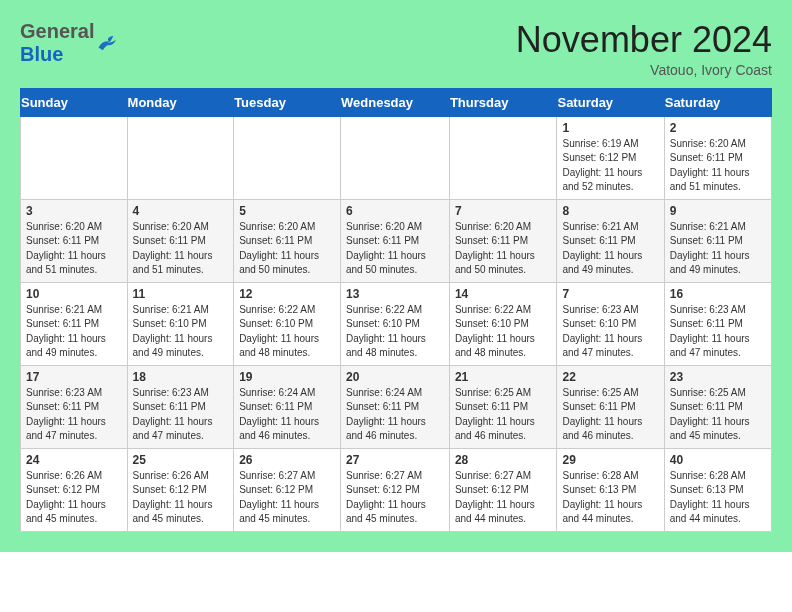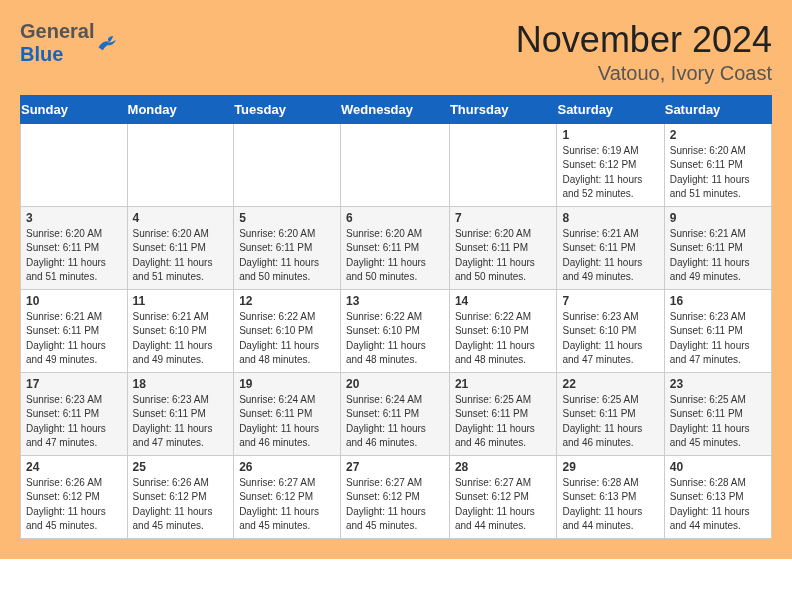--- a/index.html
+++ b/index.html
@@ -5,21 +5,21 @@
     * { box-sizing: border-box; margin: 0; padding: 0; }
     body {
       font-family: Arial, sans-serif;
       background: #fff;
       width: 792px;
       min-height: 612px;
       padding: 0;
     }
     .page {
       width: 792px;
-      background: #fdba74;
+      background: #86efac;
       padding: 20px 20px 20px 20px;
     }
     .header {
       display: flex;
       justify-content: space-between;
       align-items: flex-start;
       margin-bottom: 10px;
     }
     .logo {
       display: flex;
@@ -29,21 +29,21 @@
     .title-block {
       text-align: right;
     }
     .month-title {
       font-size: 36px;
       font-weight: normal;
       color: #222;
       line-height: 1.1;
     }
     .location {
-      font-size: 20px;
+      font-size: 14px;
       color: #555;
       margin-top: 2px;
     }
     .calendar {
       width: 100%;
       border-collapse: collapse;
       margin-top: 8px;
     }
     .calendar th {
       background: #1565c0;

